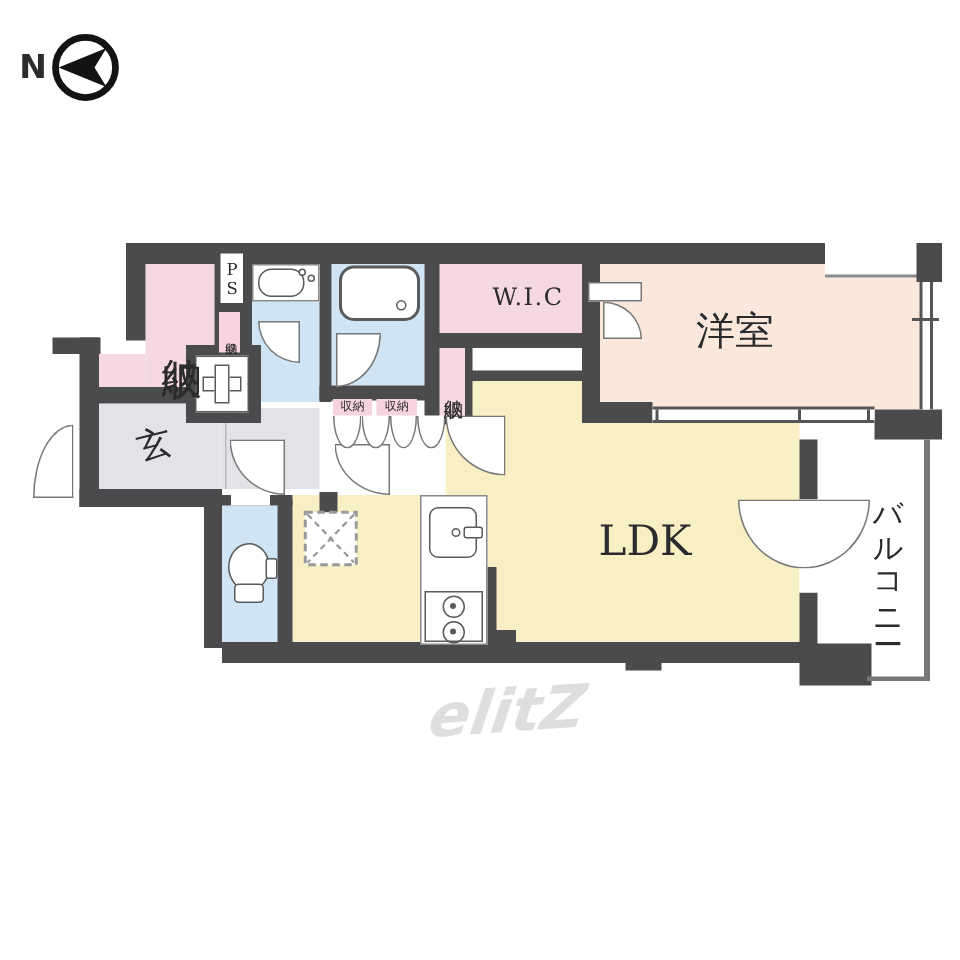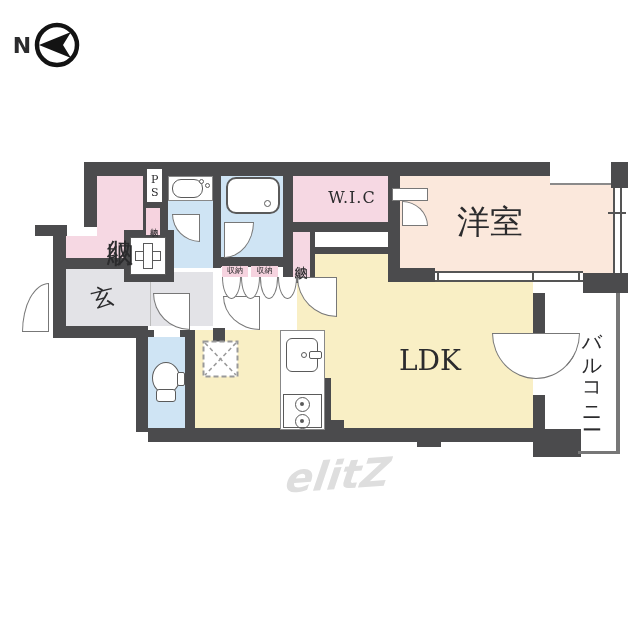--- a/index.html
+++ b/index.html
@@ -136,21 +136,21 @@
   <div class="fx" style="left:301px;top:352px;width:6px;height:6px;border-radius:50%;"></div>
   <div class="fx" style="left:309px;top:351px;width:13px;height:8px;border-radius:2px;"></div>
   <div class="fx" style="left:283px;top:394px;width:39px;height:34px;"></div>
   <div class="burner" style="left:295px;top:397px;"></div>
   <div class="burner" style="left:295px;top:414px;"></div>
 
   <div class="lbl vert" style="left:103px;top:180px;width:34px;height:76px;font-size:27px;">収納</div>
   <div class="lbl vert" style="left:147px;top:169px;width:15px;height:33px;font-size:11px;background:#fff;">PS</div>
   <div class="lbl vert pinkbox" style="left:146px;top:208px;width:14px;height:27px;font-size:8px;">収納</div>
   <div class="lbl" style="left:304px;top:184px;width:96px;height:28px;font-size:16px;letter-spacing:1px;">W.I.C</div>
-  <div class="lbl" style="left:420px;top:190px;width:140px;height:64px;font-size:33px;">
+  <div class="lbl" style="left:420px;top:190px;width:140px;height:64px;font-size:26px;">
     <span>洋室</span>
   </div>
   <div class="lbl vert" style="left:292px;top:234px;width:18px;height:44px;font-size:13px;">収納</div>
   <div class="lbl pinkbox" style="left:222px;top:266px;width:26px;height:11px;font-size:8px;">収納</div>
   <div class="lbl pinkbox" style="left:251px;top:266px;width:27px;height:11px;font-size:8px;">収納</div>
   <div class="lbl" style="left:88px;top:283px;width:30px;height:28px;font-size:23px;transform:rotate(-14deg);">玄</div>
   <div class="lbl" style="left:378px;top:328px;width:104px;height:66px;flex-direction:column;font-size:28px;">
     <span>LDK</span>
   </div>
   <div class="lbl vert" style="left:578px;top:298px;width:28px;height:144px;font-size:20px;letter-spacing:2px;">バルコニー</div>

